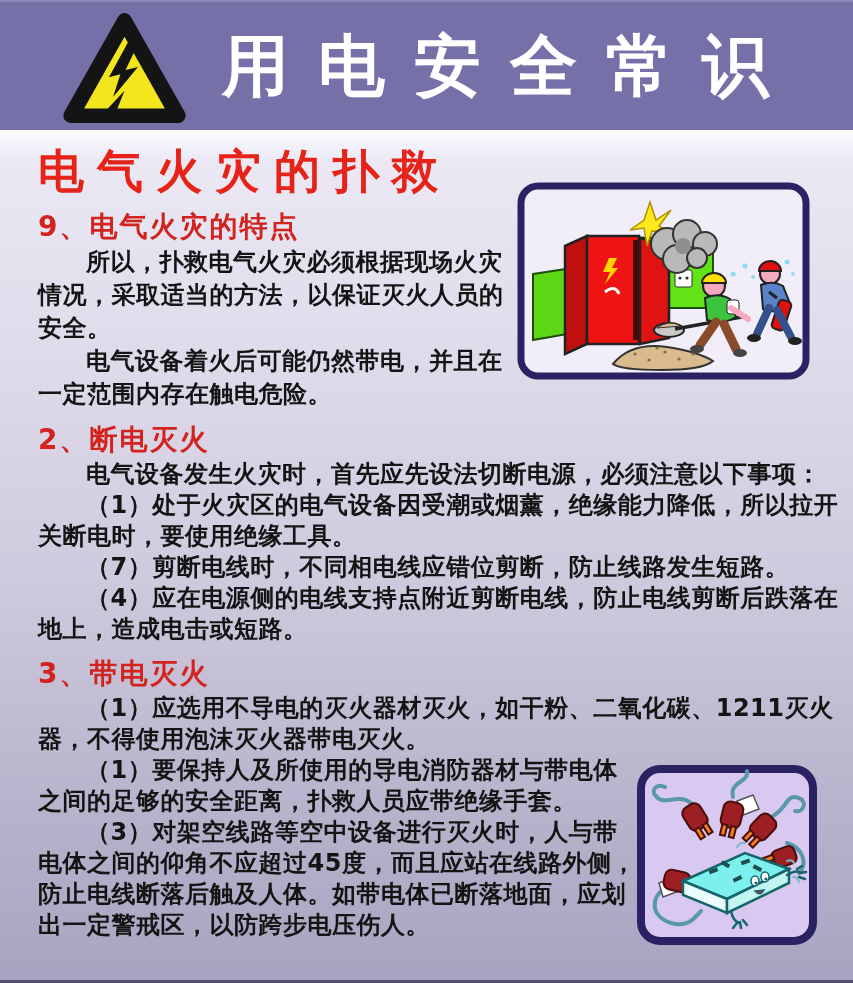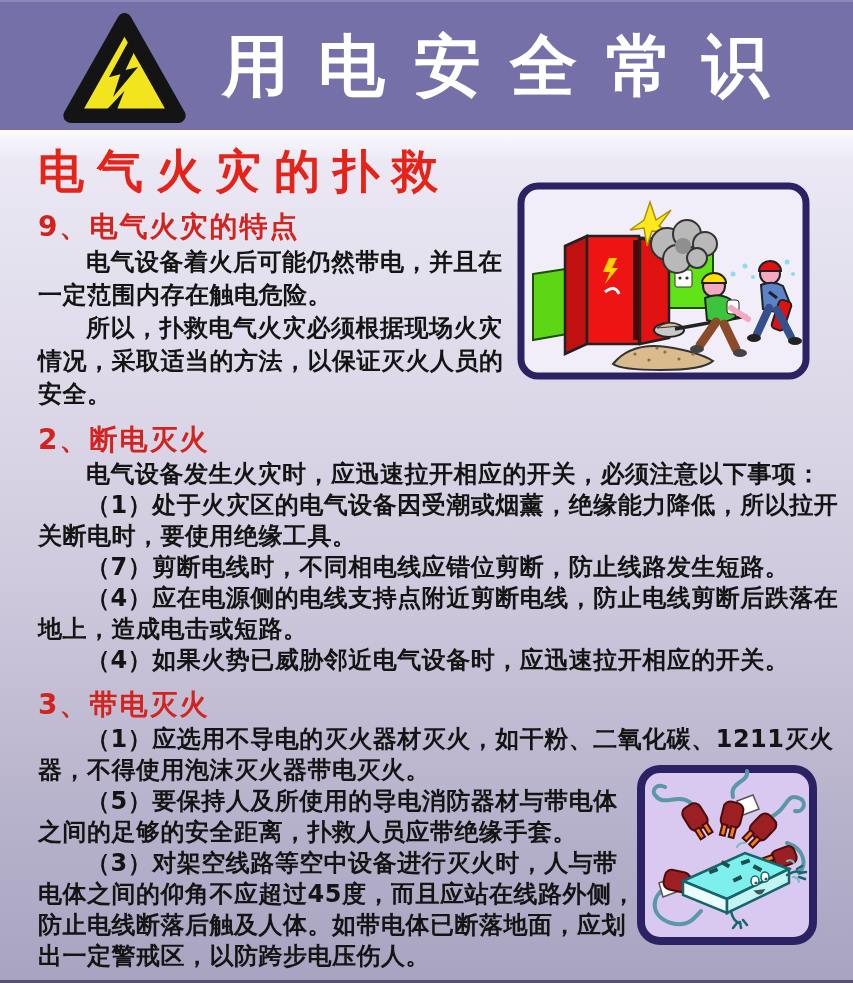--- a/index.html
+++ b/index.html
@@ -229,34 +229,33 @@
         <path d="M94,146 q2,10 8,12 M100,158 l-4,5 M103,157 l1,6 M106,155 l4,5" fill="none" stroke="#16656a" stroke-width="2.5" stroke-linecap="round"></path>
 
         <path d="M100,82 q3,-5 8,-4 M150,96 q5,-2 7,2 M156,112 q5,0 6,5" fill="none" stroke="#7ab8c8" stroke-width="2" stroke-linecap="round"></path>
       </svg>
     </div>
 
     <h2 class="main-title">电气火灾的扑救</h2>
 
     <section class="section-1">
       <h3 class="section-heading">9、电气火灾的特点</h3>
+      <p class="para w-narrow1">所以，扑救电气火灾必须根据现场火灾情况，采取适当的方法，以保证灭火人员的安全。</p>
       <p class="para w-narrow1">电气设备着火后可能仍然带电，并且在一定范围内存在触电危险。</p>
-      <p class="para w-narrow1">所以，扑救电气火灾必须根据现场火灾情况，采取适当的方法，以保证灭火人员的安全。</p>
     </section>
 
     <section class="section-2">
       <h3 class="section-heading">2、断电灭火</h3>
-      <p class="para">电气设备发生火灾时，应迅速拉开相应的开关，必须注意以下事项：</p>
+      <p class="para">电气设备发生火灾时，首先应先设法切断电源，必须注意以下事项：</p>
       <p class="para">（1）处于火灾区的电气设备因受潮或烟薰，绝缘能力降低，所以拉开关断电时，要使用绝缘工具。</p>
       <p class="para">（7）剪断电线时，不同相电线应错位剪断，防止线路发生短路。</p>
       <p class="para">（4）应在电源侧的电线支持点附近剪断电线，防止电线剪断后跌落在地上，造成电击或短路。</p>
-      <p class="para">（4）如果火势已威胁邻近电气设备时，应迅速拉开相应的开关。</p>
     </section>
 
     <section class="section-3">
       <h3 class="section-heading">3、带电灭火</h3>
       <p class="para">（1）应选用不导电的灭火器材灭火，如干粉、二氧化碳、1211灭火器，不得使用泡沫灭火器带电灭火。</p>
-      <p class="para w-narrow3">（5）要保持人及所使用的导电消防器材与带电体之间的足够的安全距离，扑救人员应带绝缘手套。</p>
+      <p class="para w-narrow3">（1）要保持人及所使用的导电消防器材与带电体之间的足够的安全距离，扑救人员应带绝缘手套。</p>
       <p class="para w-narrow3">（3）对架空线路等空中设备进行灭火时，人与带电体之间的仰角不应超过45度，而且应站在线路外侧，防止电线断落后触及人体。如带电体已断落地面，应划出一定警戒区，以防跨步电压伤人。</p>
     </section>
 
   </div>
 </div>
 
 </body></html>

